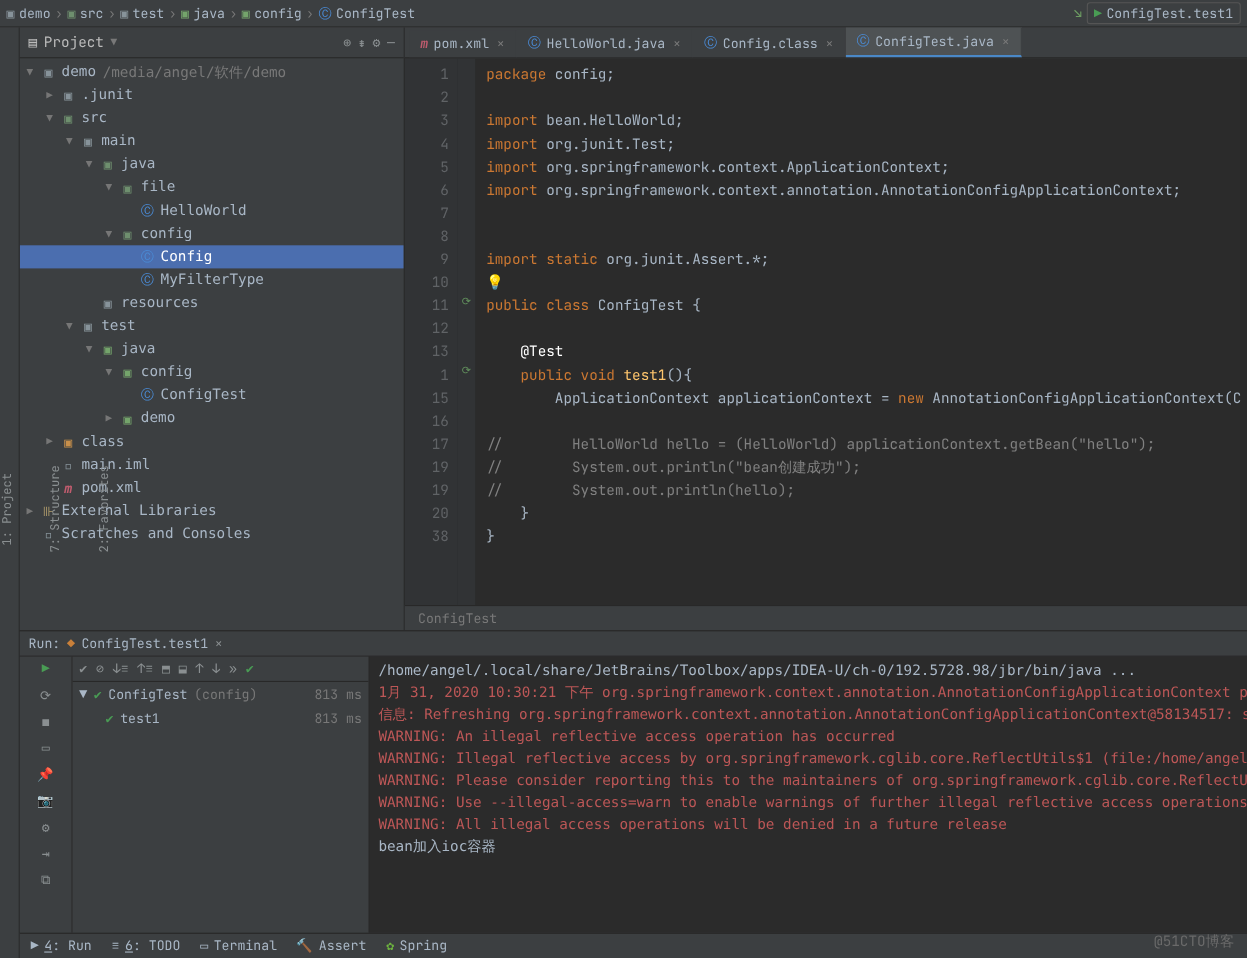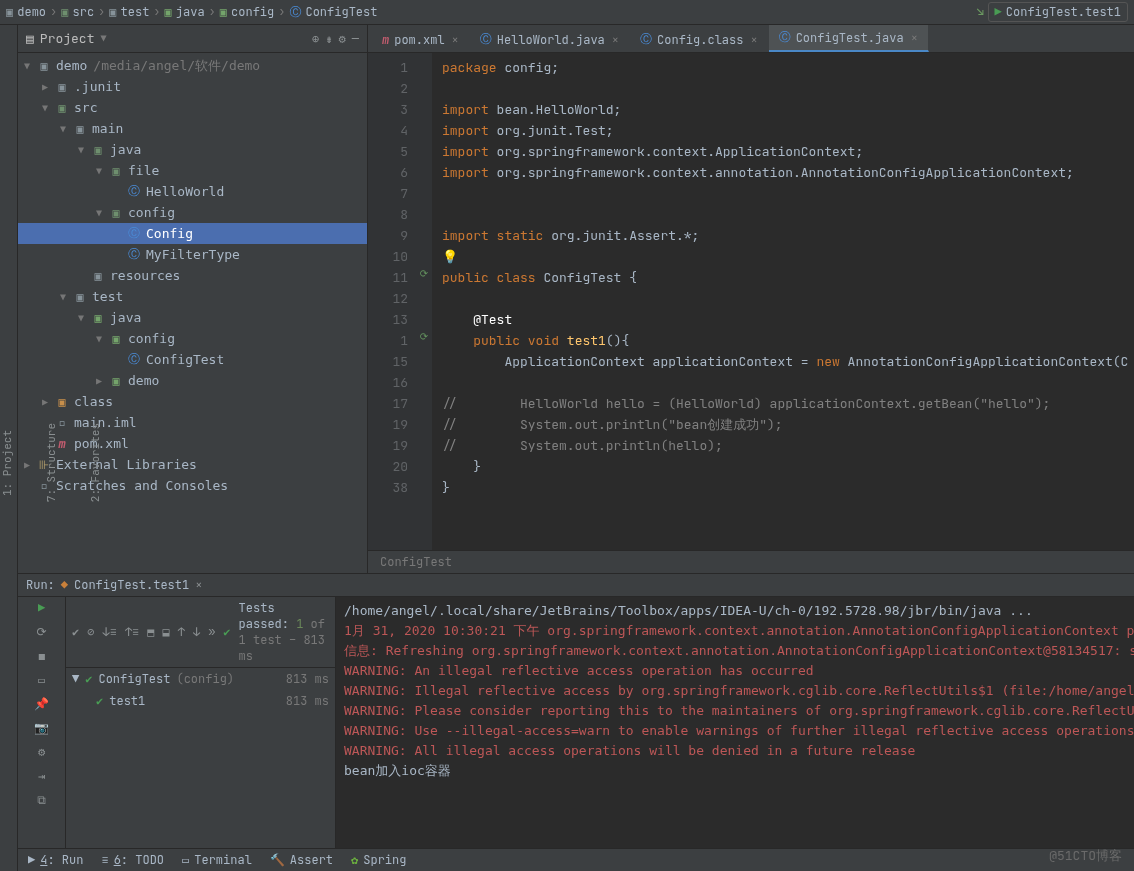--- a/index.html
+++ b/index.html
@@ -346,21 +346,20 @@
               <span class="ic-b pass-ic">✔</span>
               <span class="ic-b">⊘</span>
               <span class="ic-b">↓≡</span>
               <span class="ic-b">↑≡</span>
               <span class="ic-b">⬒</span>
               <span class="ic-b">⬓</span>
               <span class="ic-b">↑</span>
               <span class="ic-b">↓</span>
               <span class="ic-b">»</span>
               <span class="pass-ic">✔</span>
-              <span><span>Tests passed:</span> <span style="color:#6a8759">1</span> <span style="color:#787878">of 1 test – 813 ms</span></span>
             </div>
             <div class="tests-tree" id="tests-tree">
                 <div class="tests-row" style="padding-left: 6px;">
                   <span>▼</span>
                   <span class="pass-ic">✔</span>
                   <span>ConfigTest</span>
                   <span style="color:#787878">(config)</span>
                   <span class="ms">813 ms</span>
                 </div>
                 <div class="tests-row" style="padding-left: 24px;">

